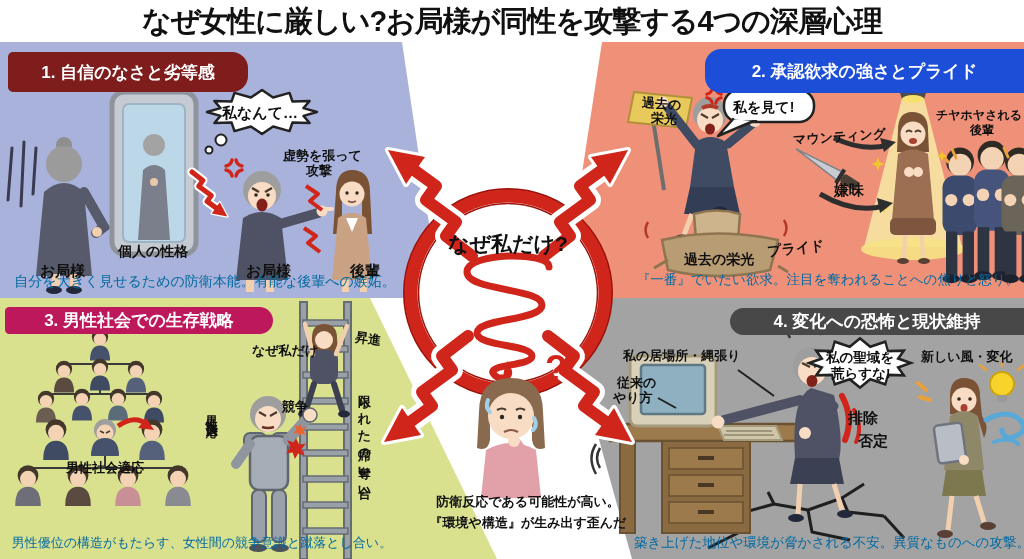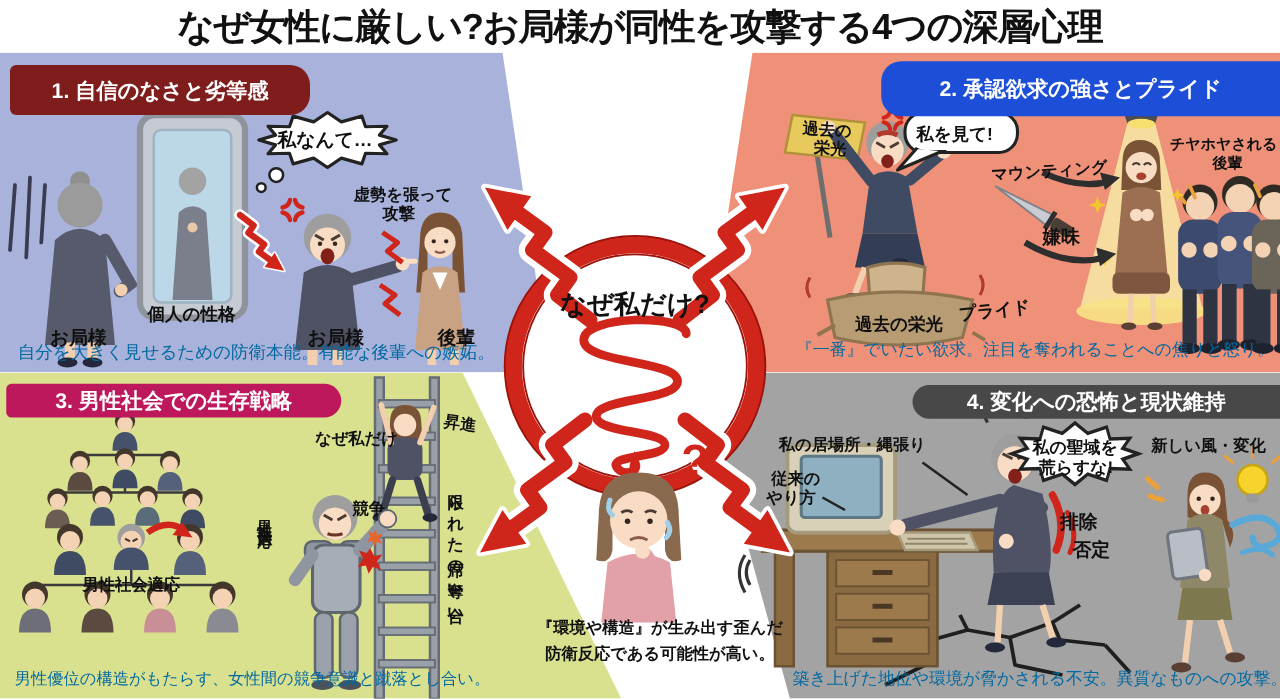--- a/index.html
+++ b/index.html
@@ -423,17 +423,17 @@
   <div class="lbl" style="left:613px;top:391px;font-size:13px;">やり方</div>
   <div class="lbl" style="left:826px;top:350px;font-size:13.5px;">私の聖域を</div>
   <div class="lbl" style="left:831px;top:366px;font-size:13.5px;">荒らすな!</div>
   <div class="lbl" style="left:848px;top:409px;font-size:15px;">排除</div>
   <div class="lbl" style="left:858px;top:432px;font-size:15px;">否定</div>
   <div class="lbl" style="left:921px;top:350px;font-size:13px;">新しい風・変化</div>
 
   <div class="lbl" style="left:428px;top:232px;width:160px;text-align:center;font-size:21px;font-weight:900;">なぜ私だけ?</div>
   <div class="lbl qm" style="left:545px;top:348px;">?</div>
   <div class="abs concl" style="left:385px;top:492px;width:286px;">
+    <div>防衛反応である可能性が高い。</div>
     <div>『環境や構造』が生み出す歪んだ</div>
-    <div>防衛反応である可能性が高い。</div>
   </div>
 
 </div>
 
 </body></html>

